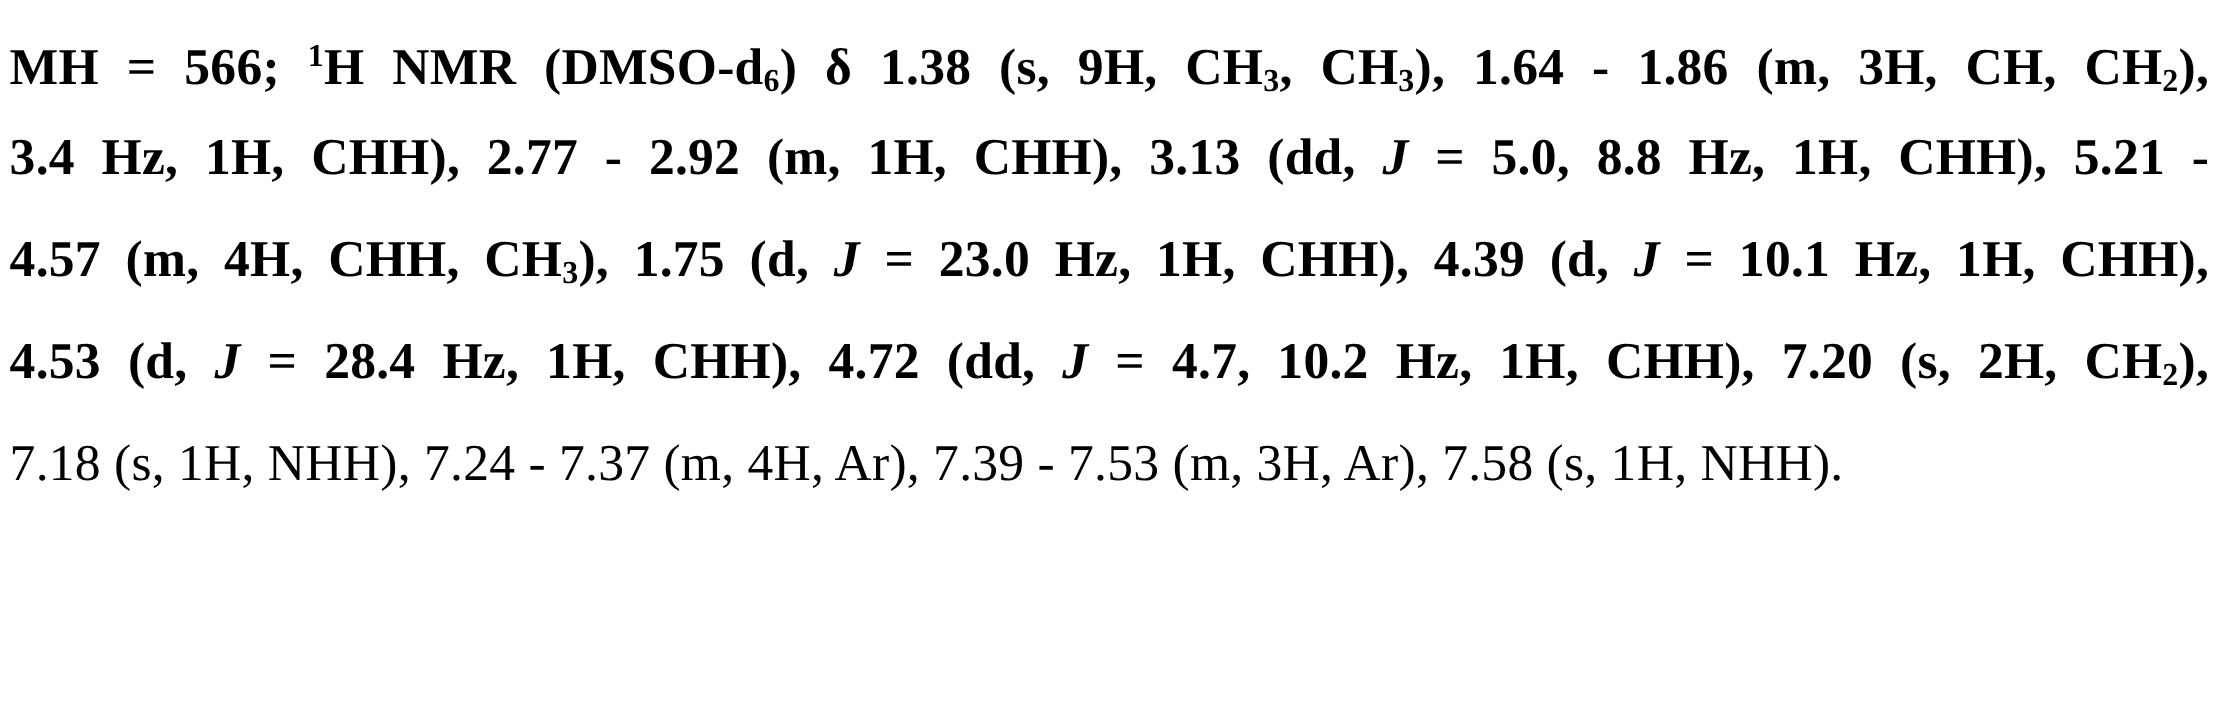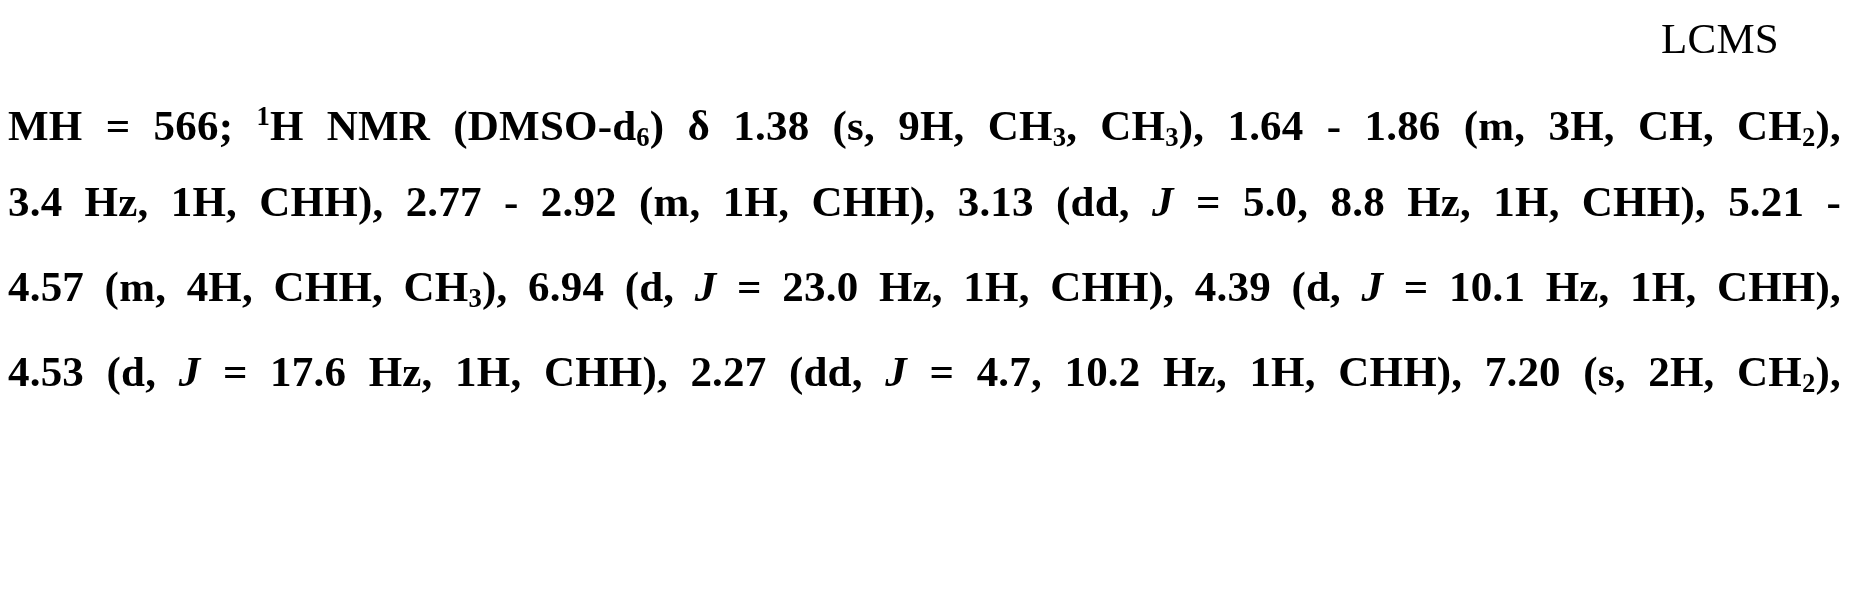--- a/index.html
+++ b/index.html
@@ -54,18 +54,18 @@
     letter-spacing: 0;
   }
   .i {
     font-style: italic;
   }
 </style>
 </head>
 <body>
 
 <div class="page">
-    <div class="line align-right"><span>LCMS</span></div>
     <div class="line align-justify"><span>MH = 566; </span><span class="sup">1</span><span>H NMR (DMSO-d</span><span class="sub">6</span><span>) δ 1.38 (s, 9H, CH</span><span class="sub">3</span><span>, CH</span><span class="sub">3</span><span>), 1.64 - 1.86 (m, 3H, CH, CH</span><span class="sub">2</span><span>),</span></div>
     <div class="line align-justify"><span>3.4 Hz, 1H, CHH), 2.77 - 2.92 (m, 1H, CHH), 3.13 (dd, </span><span class="i">J</span><span> = 5.0, 8.8 Hz, 1H, CHH), 5.21 -</span></div>
-    <div class="line align-justify"><span>4.57 (m, 4H, CHH, CH</span><span class="sub">3</span><span>), 6.94 (d, </span><span class="i">J</span><span> = 23.0 Hz, 1H, CHH), 4.39 (d, </span><span class="i">J</span><span> = 10.1 Hz, 1H, CHH),</span></div>
-    <div class="line align-justify"><span>4.53 (d, </span><span class="i">J</span><span> = 17.6 Hz, 1H, CHH), 2.27 (dd, </span><span class="i">J</span><span> = 4.7, 10.2 Hz, 1H, CHH), 7.20 (s, 2H, CH</span><span class="sub">2</span><span>),</span></div>
+    <div class="line align-justify"><span>4.57 (m, 4H, CHH, CH</span><span class="sub">3</span><span>), 1.75 (d, </span><span class="i">J</span><span> = 23.0 Hz, 1H, CHH), 4.39 (d, </span><span class="i">J</span><span> = 10.1 Hz, 1H, CHH),</span></div>
+    <div class="line align-justify"><span>4.53 (d, </span><span class="i">J</span><span> = 28.4 Hz, 1H, CHH), 4.72 (dd, </span><span class="i">J</span><span> = 4.7, 10.2 Hz, 1H, CHH), 7.20 (s, 2H, CH</span><span class="sub">2</span><span>),</span></div>
+    <div class="line align-left"><span>7.18 (s, 1H, NHH), 7.24 - 7.37 (m, 4H, Ar), 7.39 - 7.53 (m, 3H, Ar), 7.58 (s, 1H, NHH).</span></div>
   </div>
 
 </body></html>

